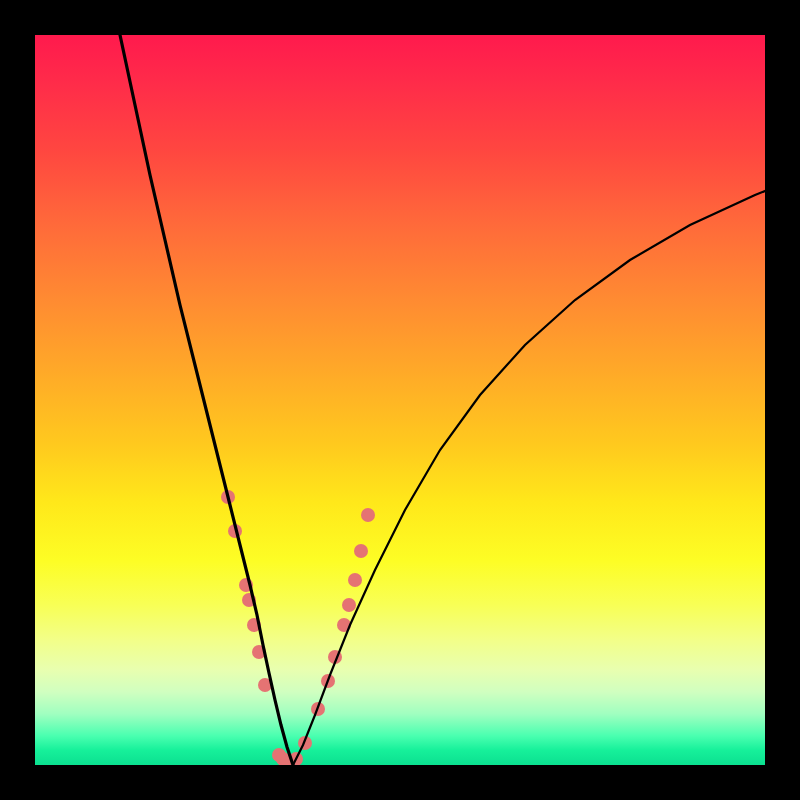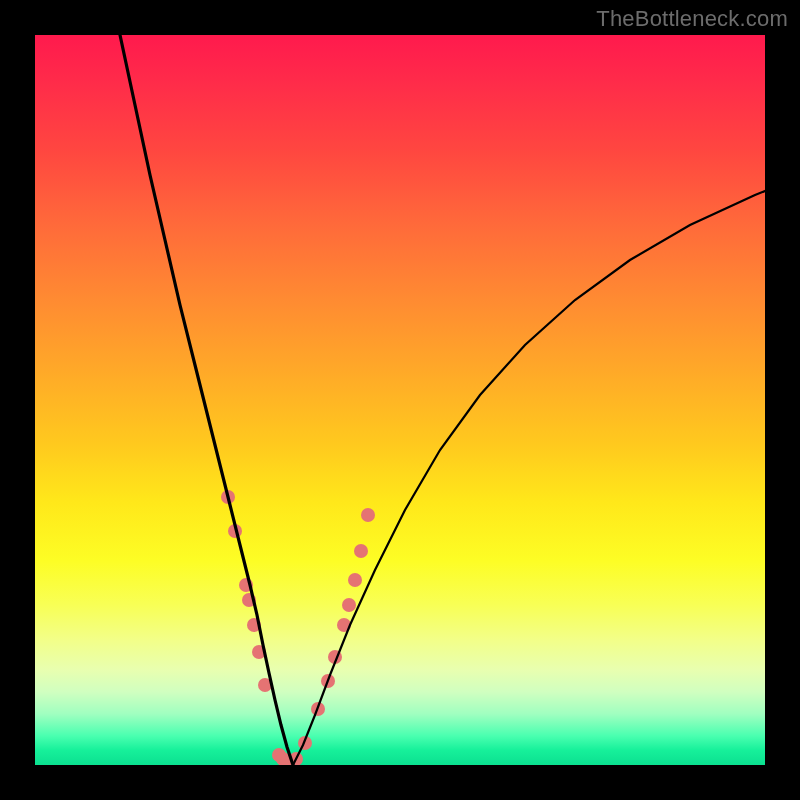--- a/index.html
+++ b/index.html
@@ -92,15 +92,14 @@
           <circle cx="314" cy="570" r="7" fill="#e57373"></circle>
           <circle cx="320" cy="545" r="7" fill="#e57373"></circle>
           <circle cx="326" cy="516" r="7" fill="#e57373"></circle>
           <circle cx="333" cy="480" r="7" fill="#e57373"></circle>
         </g>
       <path id="left-curve" fill="none" d="M85 0 L100 70 L115 140 L130 205 L145 270 L160 330 L175 390 L185 430 L195 470 L205 510 L215 550 L222 580 L228 610 L234 638 L240 665 L246 690 L252 712 L258 730" stroke="#000000" stroke-width="3.2" stroke-linecap="round"></path>
       <path id="right-curve" fill="none" d="M258 730 L268 710 L280 680 L295 640 L315 590 L340 535 L370 475 L405 415 L445 360 L490 310 L540 265 L595 225 L655 190 L720 160 L730 156" stroke="#000000" stroke-width="2.2" stroke-linecap="round"></path>
     </svg>
   </div>
 
-  <div class="watermark">TheBottleneck.com</div>
 
 </div>
 
 </body></html>

